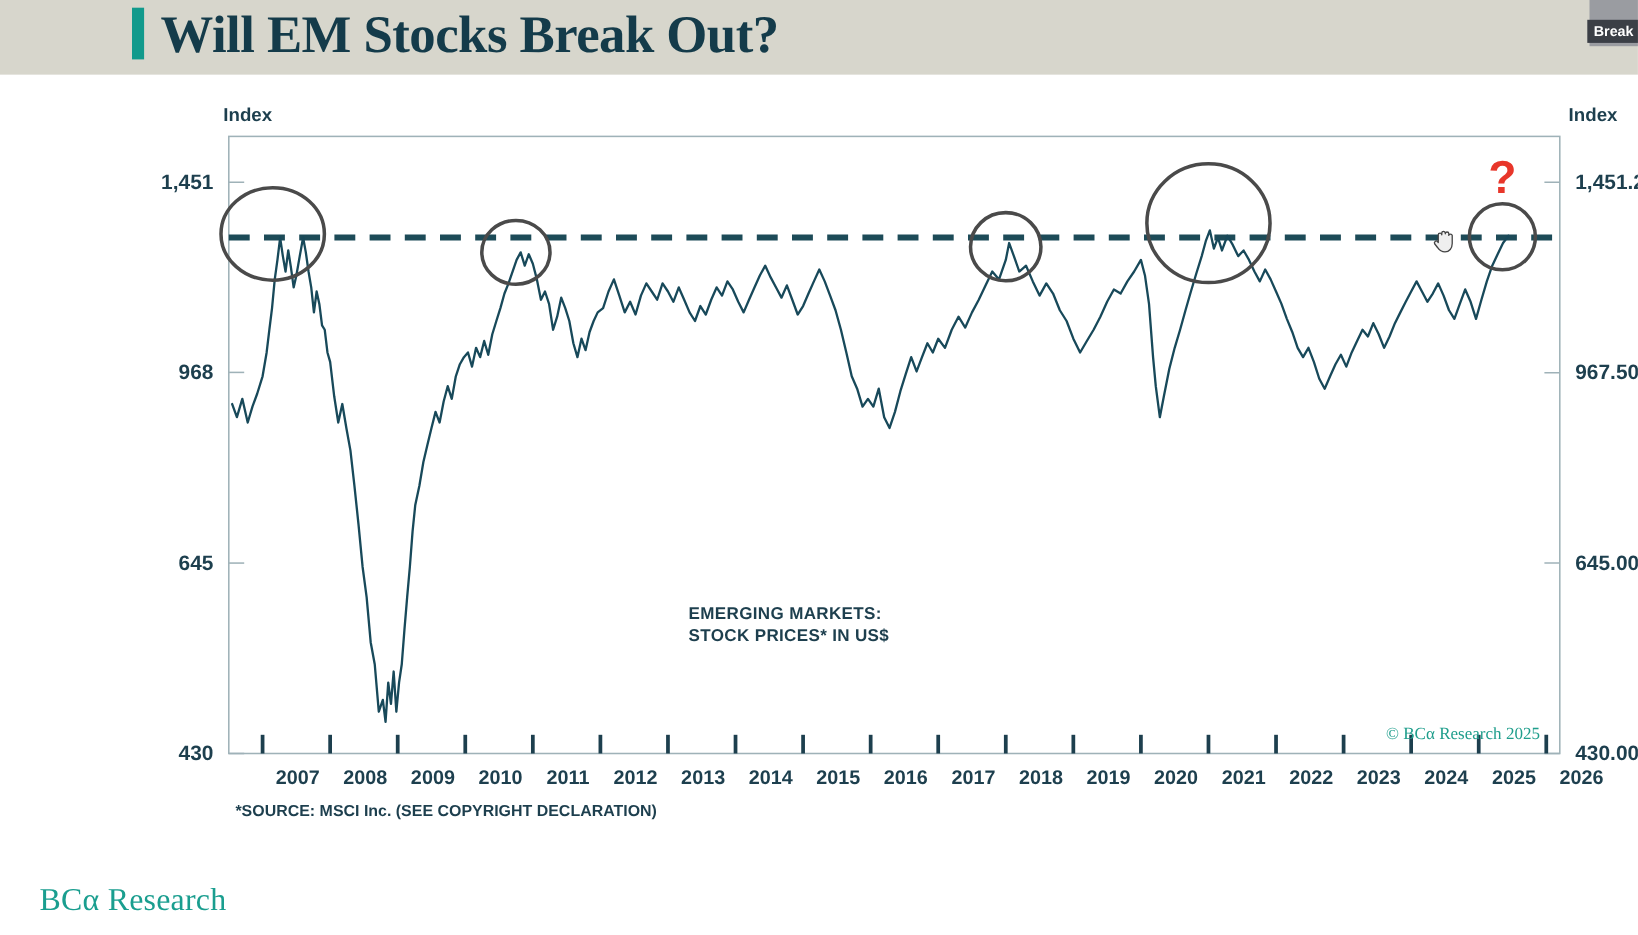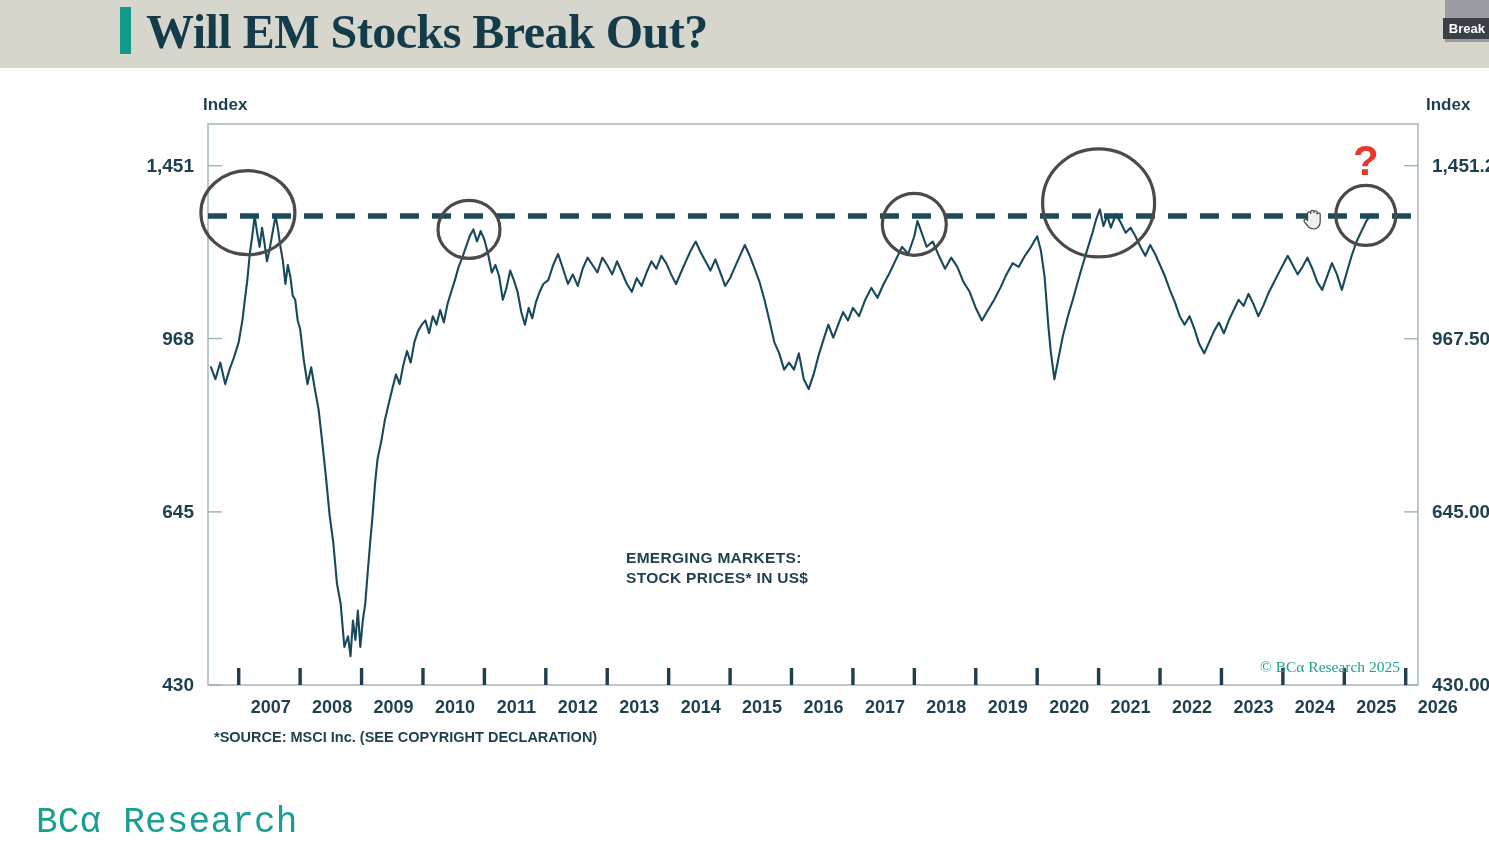--- a/index.html
+++ b/index.html
@@ -93,22 +93,22 @@
     width: 26px;
     height: 28px;
     pointer-events: none;
   }
 
   
   #footer-logo {
     position: absolute;
     left: 36px;
     top: 802px;
-    font-family: Liberation Mono, monospace;
-    font-size: 36px;
+    font-family: Liberation Serif, serif;
+    font-size: 29px;
     color: #1a9e8f;
     letter-spacing: 0.2px;
     white-space: nowrap;
   }
 </style>
 </head>
 <body>
 
 <div id="header-band">
   <div id="title-accent-bar"></div>

